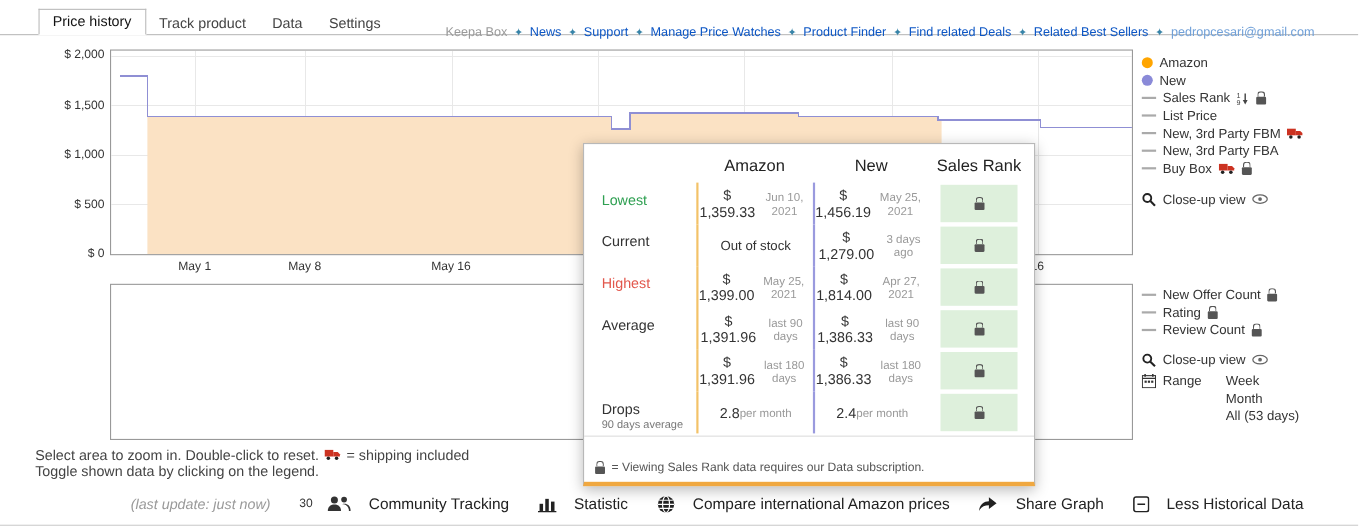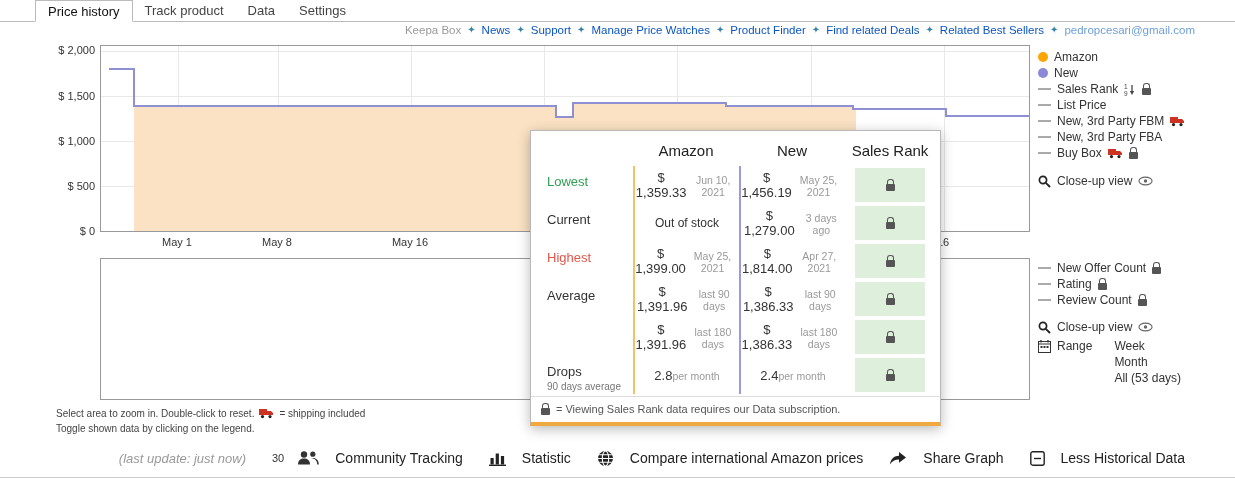--- a/index.html
+++ b/index.html
@@ -1,21 +1,21 @@
 <!DOCTYPE html>
 <html><head>
 <meta charset="utf-8">
 <style>
   * { margin:0; padding:0; box-sizing:border-box; }
   html,body { background:#fff; }
   body { font-family:"Liberation Sans", sans-serif; color:#333; }
   .app { position:relative; width:1235px; height:484px; background:#fff; overflow:hidden; }
 
   
-  .tabbar { position:absolute; left:0; top:0; width:100%; height:22px; border-bottom:1px solid #bbb; padding-left:35px; display:flex; }
+  .tabbar { position:absolute; left:0; top:0; width:100%; height:32px; border-bottom:1px solid #bbb; padding-left:35px; display:flex; align-items:flex-end; }
   .tab { font-size:13px; color:#444; padding:3px 12px 4px; cursor:pointer; margin-bottom:-1px; }
   .tab.active { color:#111; background:#fff; border:1px solid #bbb; border-bottom:1px solid #fff; }
 
   
   .topnav { position:absolute; top:24px; right:40px; font-size:11.5px; display:flex; align-items:flex-start; gap:6px; white-space:nowrap; }
   .nav-muted { color:#999; }
   .diamond { color:#3884a8; font-size:10px; }
   .nav-link { color:#0b55c4; text-decoration:none; cursor:pointer; }
   .nav-email { color:#70a0d8; text-decoration:none; cursor:pointer; }
 
@@ -32,39 +32,39 @@
   .dot { width:10px; height:10px; border-radius:50%; flex:0 0 auto; }
   .dash { width:13px; height:2px; background:#aaa; flex:0 0 auto; }
   .lock { display:inline-block; position:relative; width:9px; height:7px; background:#555; border-radius:1px; margin-top:4px; flex:0 0 auto; }
   .lock::before { content:""; position:absolute; top:-5px; left:1px; width:5px; height:4px; border:1.5px solid #555; border-bottom:none; border-radius:3px 3px 0 0; }
   .range-wrap { display:flex; align-items:flex-start; gap:8px; margin-top:4px; }
   .range-head { display:flex; align-items:center; gap:6px; }
   .range-options { margin-left:14px; display:flex; flex-direction:column; gap:2px; }
   .range-opt { cursor:pointer; }
 
   
-  .hints { position:absolute; left:56px; top:406px; font-size:10px; color:#444; }
+  .hints { position:absolute; left:32px; top:406px; font-size:13px; color:#444; }
   .hint-row { display:flex; align-items:center; gap:5px; height:15px; }
 
   
   .tooltip { position:absolute; left:530px; top:130px; width:411px; background:#fff; border:1px solid #b8b8b8; border-bottom:4px solid #f0a840; box-shadow:0 3px 12px rgba(0,0,0,.28); z-index:10; }
   .tt-grid { display:grid; grid-template-columns:98px 106px 106px 90px; padding:2px 4px 0 4px; }
   .tt-h { font-size:15px; color:#222; text-align:center; padding:9px 0 7px; }
   .tt-rowlabel { font-size:13px; padding:8px 0 0 12px; min-height:38px; }
   .tt-rowlabel .sub { font-size:10px; color:#777; margin-top:2px; }
   .tt-rowlabel.green { color:#2fa052; }
   .tt-rowlabel.red { color:#e2574c; }
   .tt-cell { min-height:38px; display:flex; align-items:center; justify-content:center; text-align:center; padding:2px 0; }
   .tt-cell .v { font-size:13px; color:#333; }
   .tt-cell .s { font-size:10.5px; color:#999; margin-top:1px; }
   .tt-cell.az { border-left:2px solid #f3c268; }
   .tt-cell.nw { border-left:2px solid #9a9ade; }
   .tt-cell.sr { padding:0; }
   .sr-box { background:#def0dc; align-self:stretch; flex:1; margin:2px 10px; display:flex; align-items:center; justify-content:center; }
-  .tt-footer { border-top:1px solid #ddd; margin-top:2px; padding:6px 10px 7px; font-size:11px; color:#555; display:flex; align-items:center; gap:6px; }
+  .tt-footer { border-top:1px solid #ddd; margin-top:2px; padding:22px 10px 7px; font-size:11px; color:#555; display:flex; align-items:center; gap:6px; }
 
   
   .bottombar { position:absolute; top:444px; left:0; right:50px; height:28px; display:flex; align-items:center; justify-content:flex-end; gap:26px; }
   .bb-item { display:flex; align-items:center; gap:16px; font-size:14px; color:#222; cursor:pointer; white-space:nowrap; }
   .bb-muted { font-size:13px; color:#999; cursor:default;font-style:italic; }
   .bb-count { font-size:11px; color:#333; margin-right:-3px; }
   .page-divider { position:absolute; left:0; right:0; top:477px; border-top:1px solid #ccc; }
 
   svg { display:block; }
 </style>

